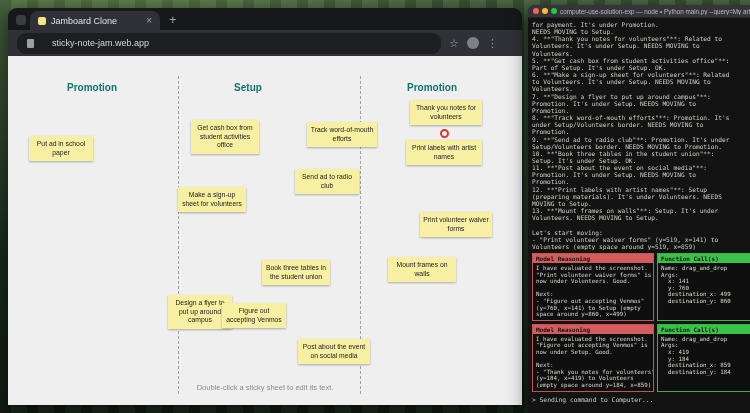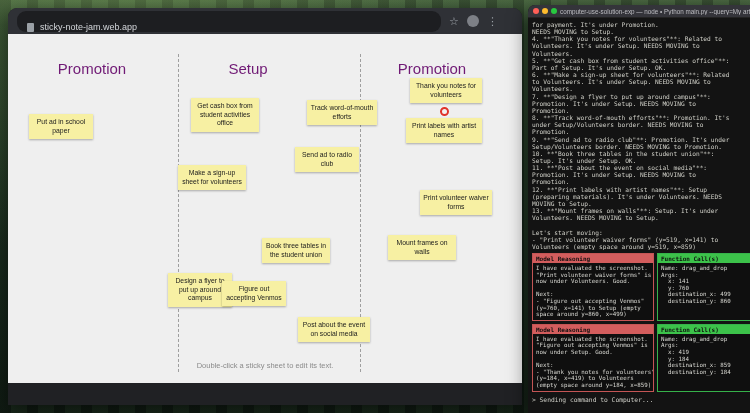--- a/index.html
+++ b/index.html
@@ -18,27 +18,27 @@
     border-radius:9px 9px 0 0;overflow:hidden;background:#202124;
     box-shadow:0 5px 20px rgba(0,0,0,.55);}
   .tabstrip{height:22px;background:#17181b;display:flex;align-items:flex-end;padding-left:6px;}
   .tabsearch{width:10px;height:10px;margin:0 4px 5px 2px;border-radius:3px;background:#3c3d42;}
   .tab{height:19px;background:#2f3136;border-radius:8px 8px 0 0;display:flex;align-items:center;gap:5px;padding:0 8px;width:130px;}
   .tab .favicon{width:8px;height:8px;border-radius:2px;background:#f1e883;flex:0 0 auto;}
   .tab .title{font-size:9px;color:#dfe1e5;flex:1;white-space:nowrap;overflow:hidden;}
   .tab .close{font-size:10px;color:#9aa0a6;line-height:1;}
   .newtab{color:#9aa0a6;font-size:13px;margin:0 0 4px 9px;line-height:1;}
   .toolbar{height:26px;background:#2f3136;display:flex;align-items:center;padding:0 9px;gap:8px;}
-  .omnibox{flex:1;height:21px;background:#1d1e21;border-radius:9px;display:flex;align-items:flex-end;gap:6px;padding:0 10px;max-width:424px;}
+  .omnibox{flex:1;height:21px;background:#1d1e21;border-radius:9px;display:flex;align-items:center;gap:18px;padding:0 10px;max-width:424px;}
   .siteicon{width:7px;height:9px;background:#9aa0a6;border-radius:1px;flex:0 0 auto;}
   .url{font-size:9px;color:#d3d6da;white-space:nowrap;overflow:hidden;}
   .tool-ic{color:#9aa0a6;font-size:11px;line-height:1;}
   .avatar{width:12px;height:12px;border-radius:50%;background:#7d8086;}
   .canvas{position:relative;height:349px;background:#efefef;overflow:hidden;}
-  .col-header{position:absolute;top:26px;transform:translateX(-50%);font-weight:normal;font-size:15px;color:#701a75;white-space:nowrap;}
+  .col-header{position:absolute;top:26px;transform:translateX(-50%);font-weight:bold;font-size:10px;color:#0f766e;white-space:nowrap;}
   .col-0{left:84px}.col-1{left:240px}.col-2{left:424px}
   .divider{position:absolute;top:20px;height:318px;width:0;border-left:1px dashed #9f9f9f;}
   .div-0{left:170px}.div-1{left:352px}
   .note{position:absolute;background:#f7f0a3;box-shadow:0 1px 2px rgba(0,0,0,.30);
     font-size:6.8px;line-height:1.28;color:#1c1c1c;text-align:center;padding:4px 3px;}
   .marker{position:absolute;left:432px;top:73px;width:9px;height:9px;border:2px solid #e0342b;border-radius:50%;background:rgba(255,255,255,.18);}
   .hint{position:absolute;left:0;right:0;top:327px;text-align:center;font-size:7.5px;color:#8b8b8b;}
 
   
   .terminal{position:absolute;left:528px;top:5px;width:230px;height:414px;background:#131313;
@@ -57,20 +57,29 @@
   .call .panel-h{background:#3cc24a;}
   .panel pre{font-size:5.8px;line-height:6.6px;color:#d8d8d2;padding:2px 3px;white-space:pre;overflow:hidden;font-family:"DejaVu Sans Mono",monospace;}
   .status{margin-top:4px;font-size:6.3px;color:#cfcfc7;white-space:pre;font-family:"DejaVu Sans Mono",monospace;}
 </style>
 </head>
 <body>
 
 <div class="desktop">
 
   <div class="browser">
+    <div class="tabstrip">
+      <div class="tabsearch"></div>
+      <div class="tab">
+        <span class="favicon"></span>
+        <span class="title">Jamboard Clone</span>
+        <span class="close">×</span>
+      </div>
+      <div class="newtab">+</div>
+    </div>
     <div class="toolbar">
       <div class="omnibox">
         <span class="siteicon"></span>
         <span class="url">sticky-note-jam.web.app</span>
       </div>
       <span class="tool-ic">☆</span>
       <span class="avatar"></span>
       <span class="tool-ic">⋮</span>
     </div>
 

